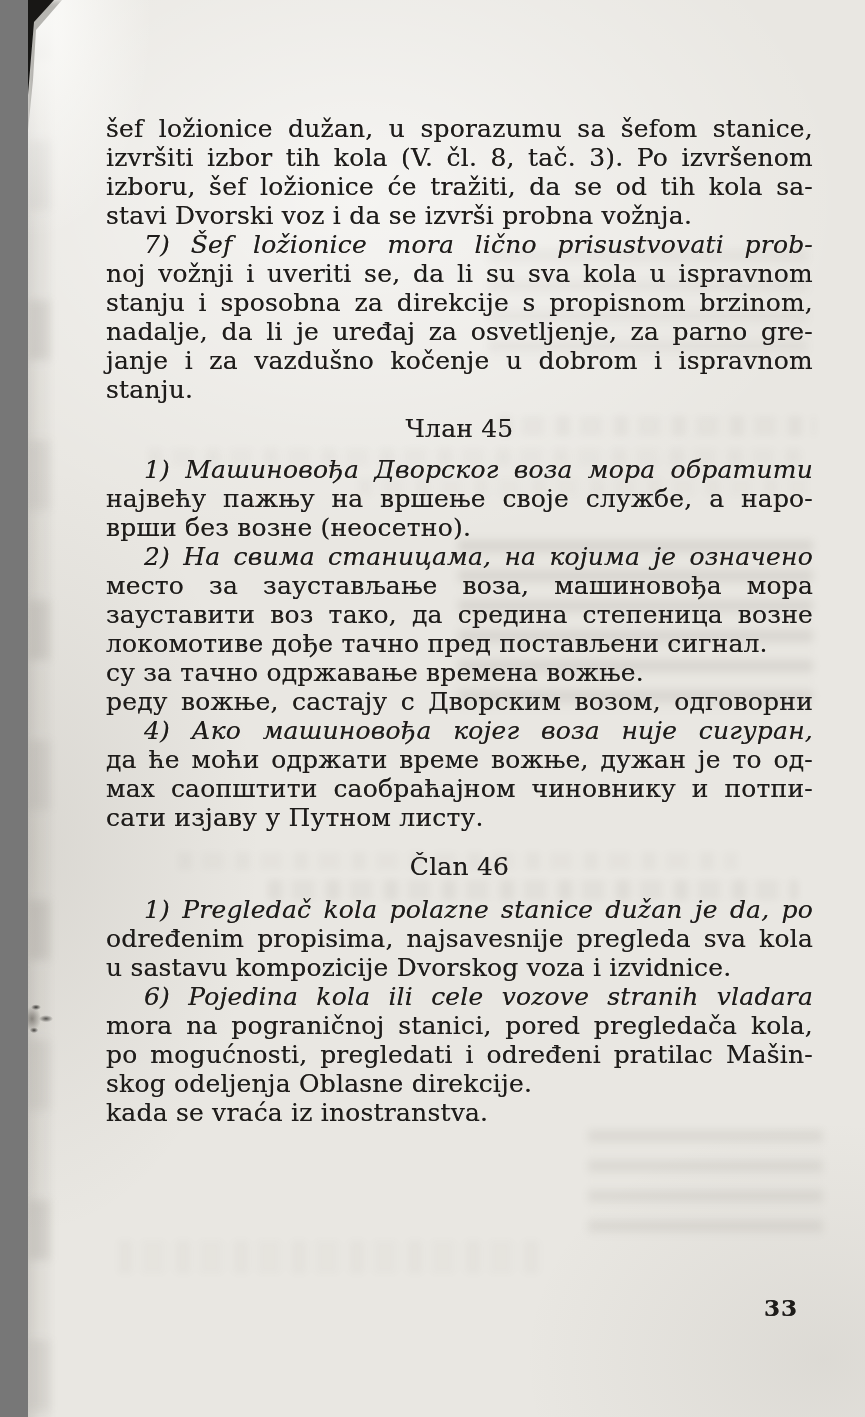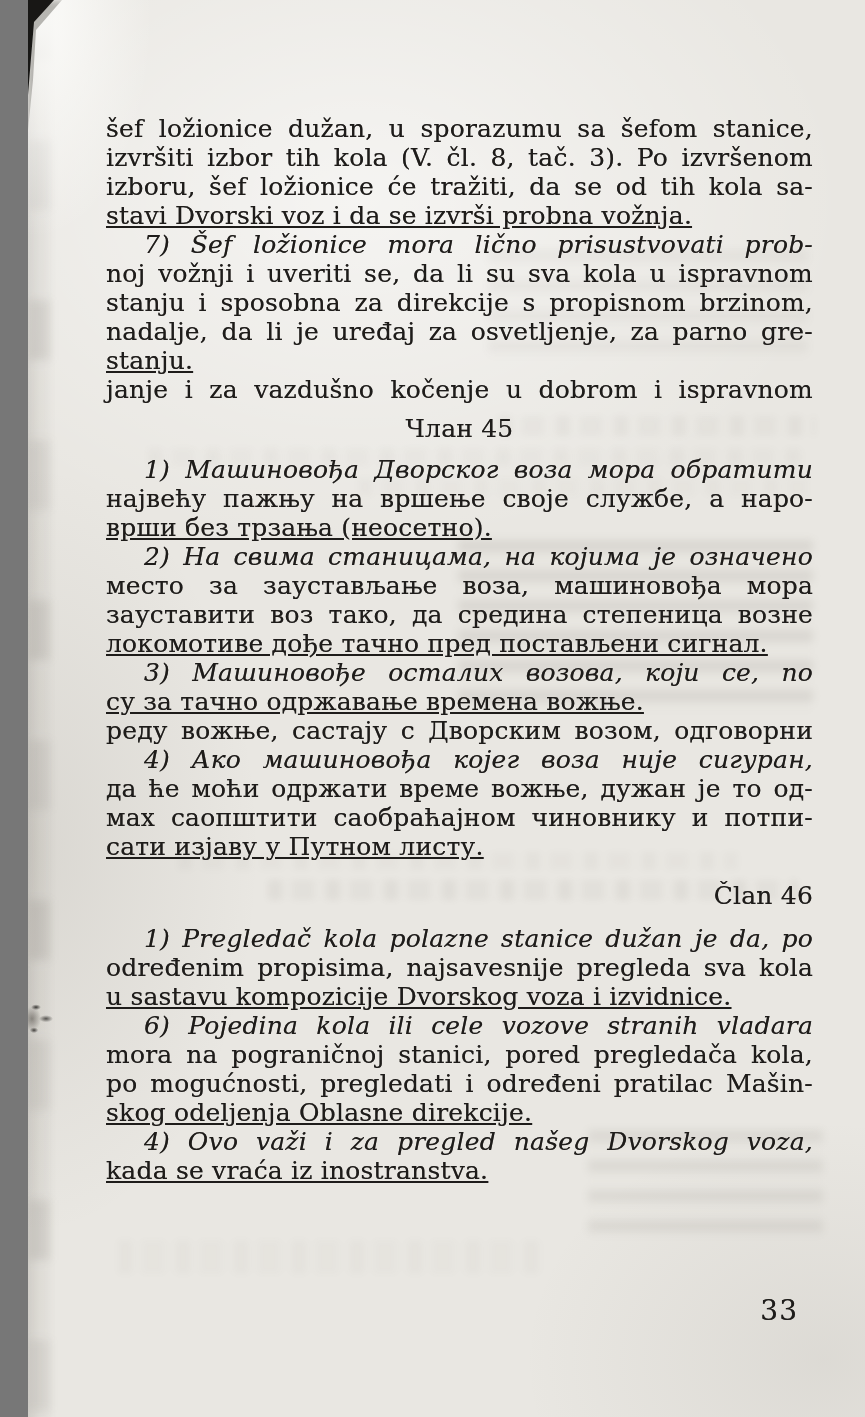--- a/index.html
+++ b/index.html
@@ -60,36 +60,36 @@
   }
   .para { margin: 0; }
   .line {
     height: 29px;
     line-height: 29px;
     white-space: nowrap;
     text-align: justify;
     text-align-last: justify;
     overflow: visible;
   }
-  .line.last { text-align-last: left; text-decoration: underline; }
+  .line.last { text-align-last: left; }
   .line.first { padding-left: 38px; font-style: italic; }
   .heading {
     height: 29px;
     line-height: 29px;
     text-align: center;
     margin: 10px 0 12px 0;
   }
-  .heading.extra-space { margin-top: 20px; margin-bottom: 14px; text-align: right; }
+  .heading.extra-space { margin-top: 20px; margin-bottom: 14px; }
 
   .page-number {
     position: absolute;
     right: 95px;
     top: 1294px;
-    font-size: 28px;
-    font-weight: normal;
+    font-size: 23px;
+    font-weight: bold;
     letter-spacing: 1px;
     text-shadow: 0 0 0.5px rgba(30,28,26,0.65);
   }
 
   
   .smudge {
     position: absolute;
     background: repeating-linear-gradient(90deg,
       rgba(105,99,90,0.55) 0px, rgba(105,99,90,0.55) 14px,
       rgba(105,99,90,0.05) 14px, rgba(105,99,90,0.05) 24px,
@@ -154,37 +154,36 @@
         <div class="line">šef ložionice dužan, u sporazumu sa šefom stanice,</div>
         <div class="line">izvršiti izbor tih kola (V. čl. 8, tač. 3). Po izvršenom</div>
         <div class="line">izboru, šef ložionice će tražiti, da se od tih kola sa-</div>
         <div class="line last">stavi Dvorski voz i da se izvrši probna vožnja.</div>
       </div>
       <div class="para">
         <div class="line first">7) Šef ložionice mora lično prisustvovati prob-</div>
         <div class="line">noj vožnji i uveriti se, da li su sva kola u ispravnom</div>
         <div class="line">stanju i sposobna za direkcije s propisnom brzinom,</div>
         <div class="line">nadalje, da li je uređaj za osvetljenje, za parno gre-</div>
+        <div class="line">janje i za vazdušno kočenje u dobrom i ispravnom</div>
         <div class="line last">stanju.</div>
-        <div class="line">janje i za vazdušno kočenje u dobrom i ispravnom</div>
       </div>
       <div class="heading">Члан 45</div>
       <div class="para">
         <div class="line first">1) Машиновођа Дворског воза мора обратити</div>
         <div class="line">највећу пажњу на вршење своје службе, а наро-</div>
-        <div class="line last">врши без трзања (неосетно).</div>
+        <div class="line last">врши без возне (неосетно).</div>
       </div>
       <div class="para">
         <div class="line first">2) На свима станицама, на којима је означено</div>
         <div class="line">место за заустављање воза, машиновођа мора</div>
         <div class="line">зауставити воз тако, да средина степеница возне</div>
         <div class="line last">локомотиве дође тачно пред постављени сигнал.</div>
       </div>
       <div class="para">
-        <div class="line first">3) Машиновође осталих возова, који се, по</div>
         <div class="line last">су за тачно одржавање времена вожње.</div>
         <div class="line">реду вожње, састају с Дворским возом, одговорни</div>
       </div>
       <div class="para">
         <div class="line first">4) Ако машиновођа којег воза није сигуран,</div>
         <div class="line">да ће моћи одржати време вожње, дужан је то од-</div>
         <div class="line">мах саопштити саобраћајном чиновнику и потпи-</div>
         <div class="line last">сати изјаву у Путном листу.</div>
       </div>
       <div class="heading extra-space">Član 46</div>
@@ -193,19 +192,18 @@
         <div class="line">određenim propisima, najsavesnije pregleda sva kola</div>
         <div class="line last">u sastavu kompozicije Dvorskog voza i izvidnice.</div>
       </div>
       <div class="para">
         <div class="line first">6) Pojedina kola ili cele vozove stranih vladara</div>
         <div class="line">mora na pograničnoj stanici, pored pregledača kola,</div>
         <div class="line">po mogućnosti, pregledati i određeni pratilac Mašin-</div>
         <div class="line last">skog odeljenja Oblasne direkcije.</div>
       </div>
       <div class="para">
-        <div class="line first">4) Ovo važi i za pregled našeg Dvorskog voza,</div>
         <div class="line last">kada se vraća iz inostranstva.</div>
       </div>
     </main>
 
   <div class="page-number">33</div>
 </div>
 
 </body></html>

